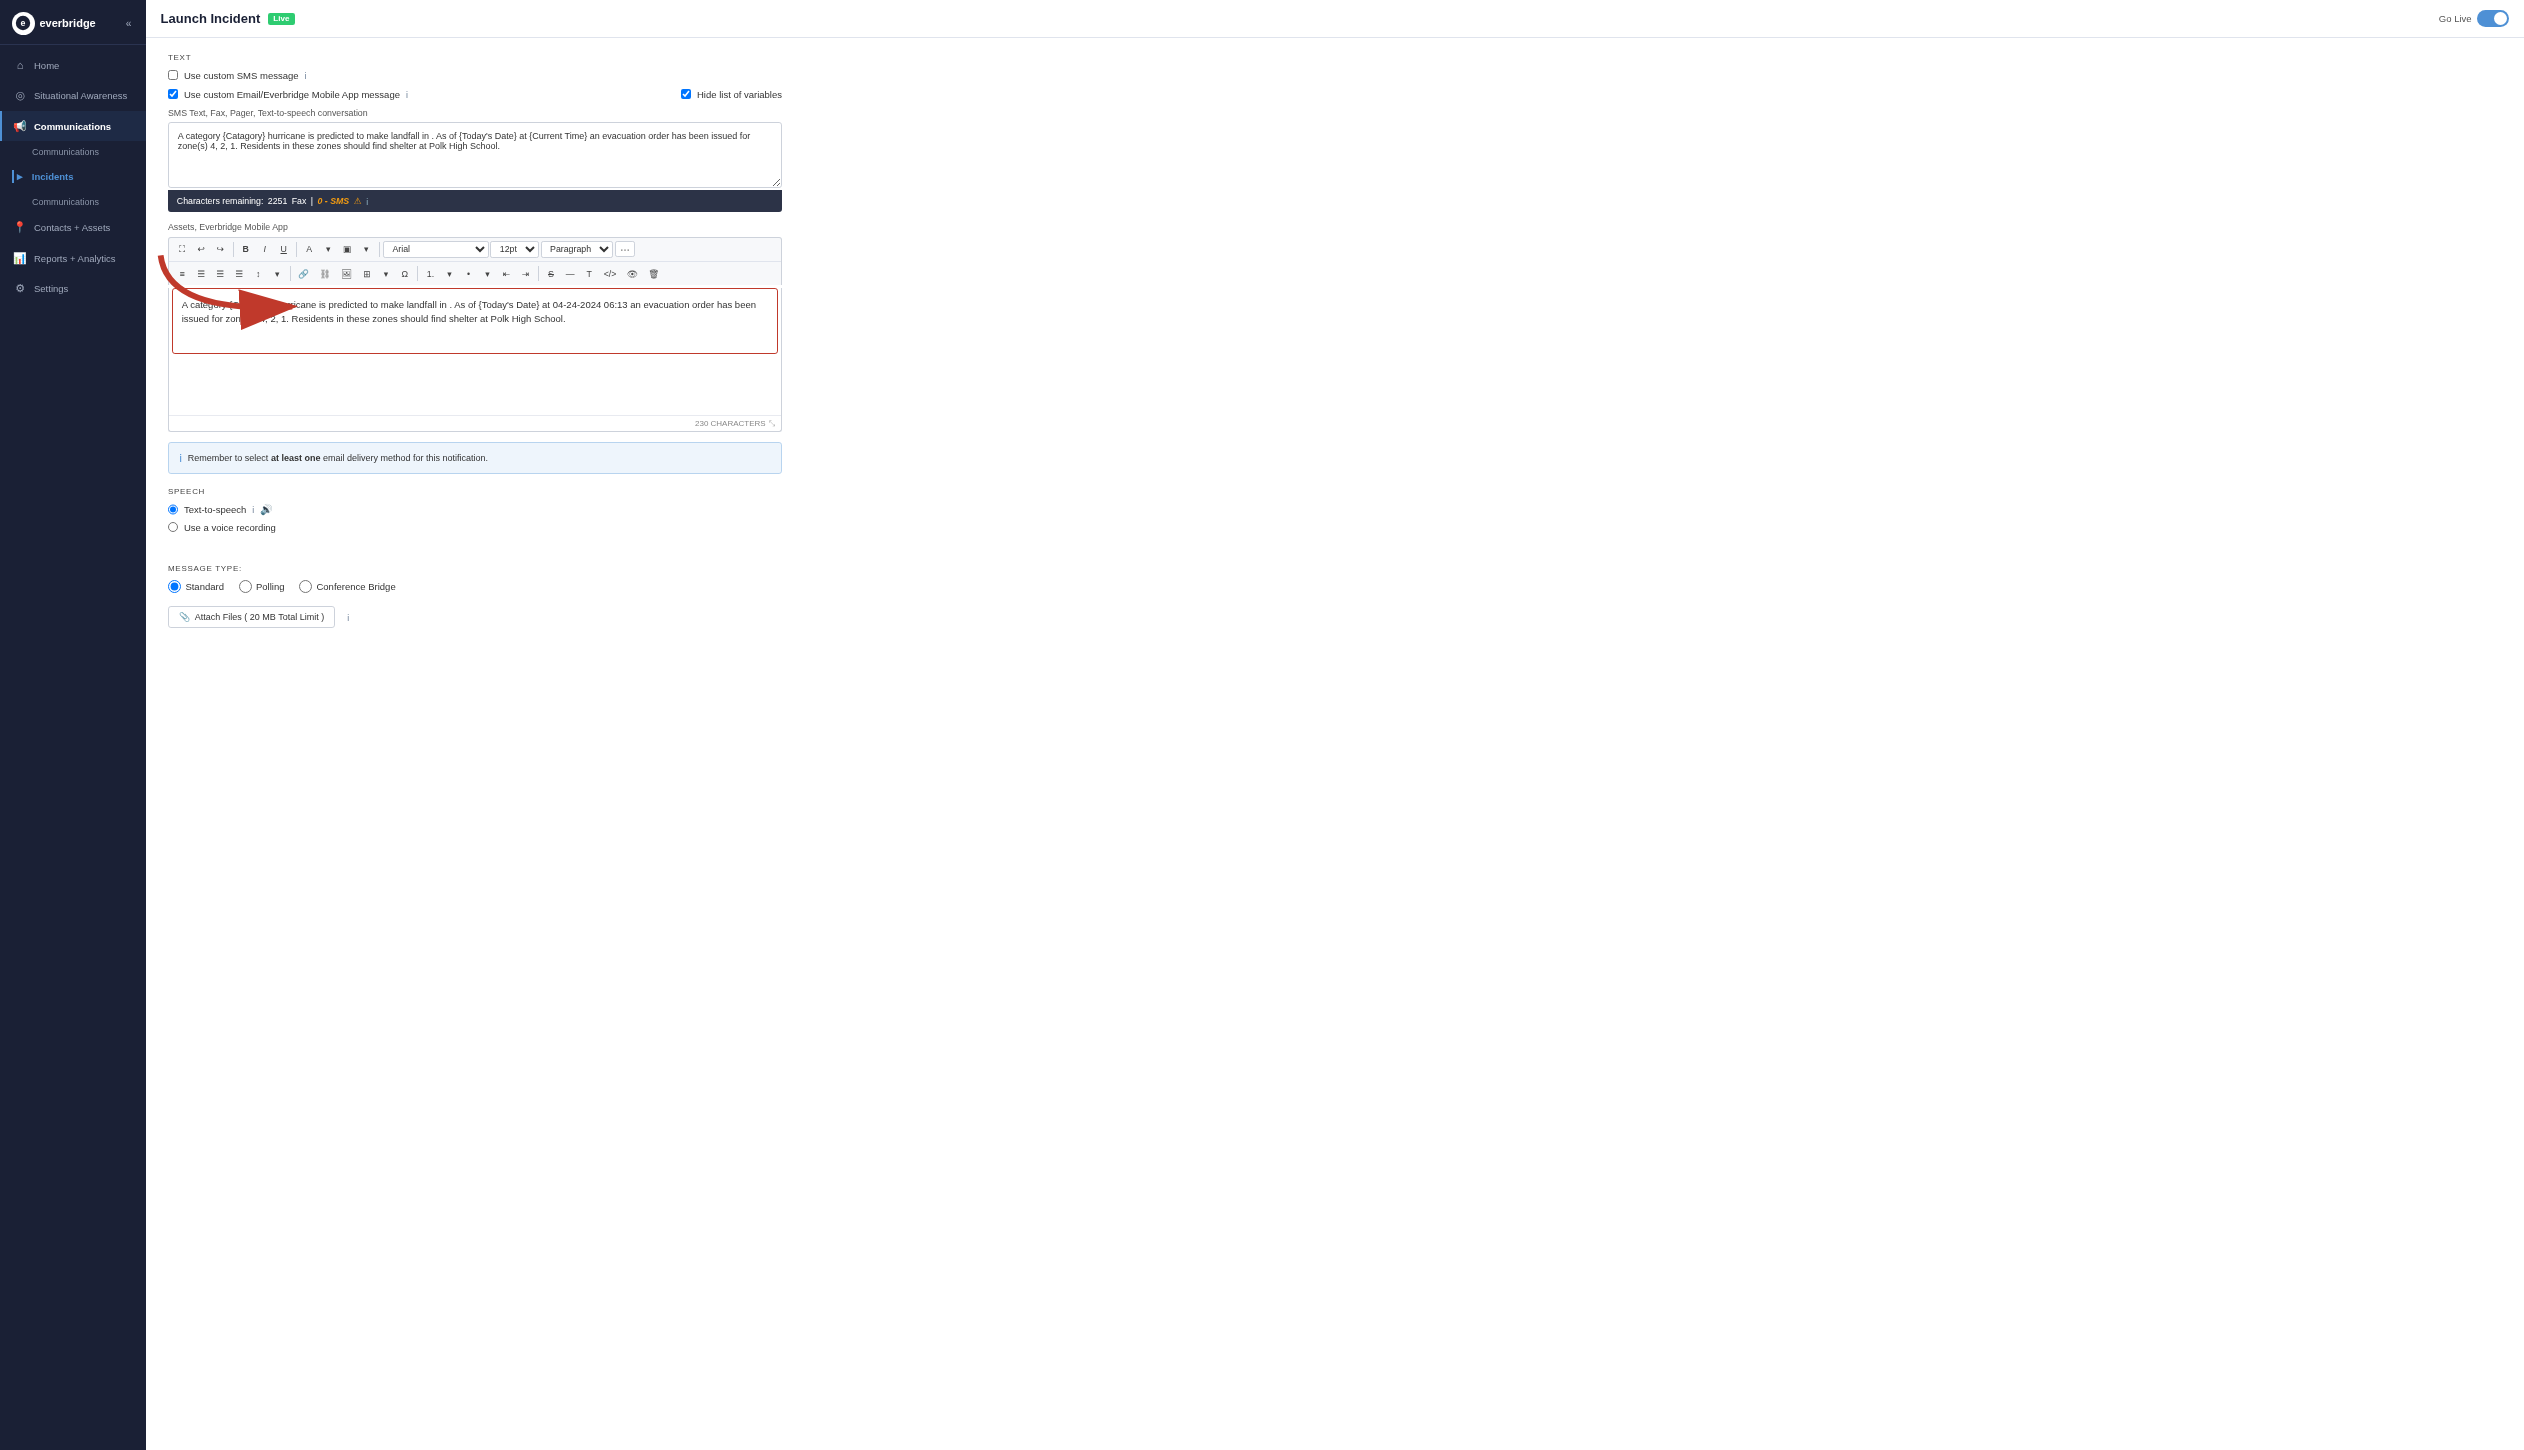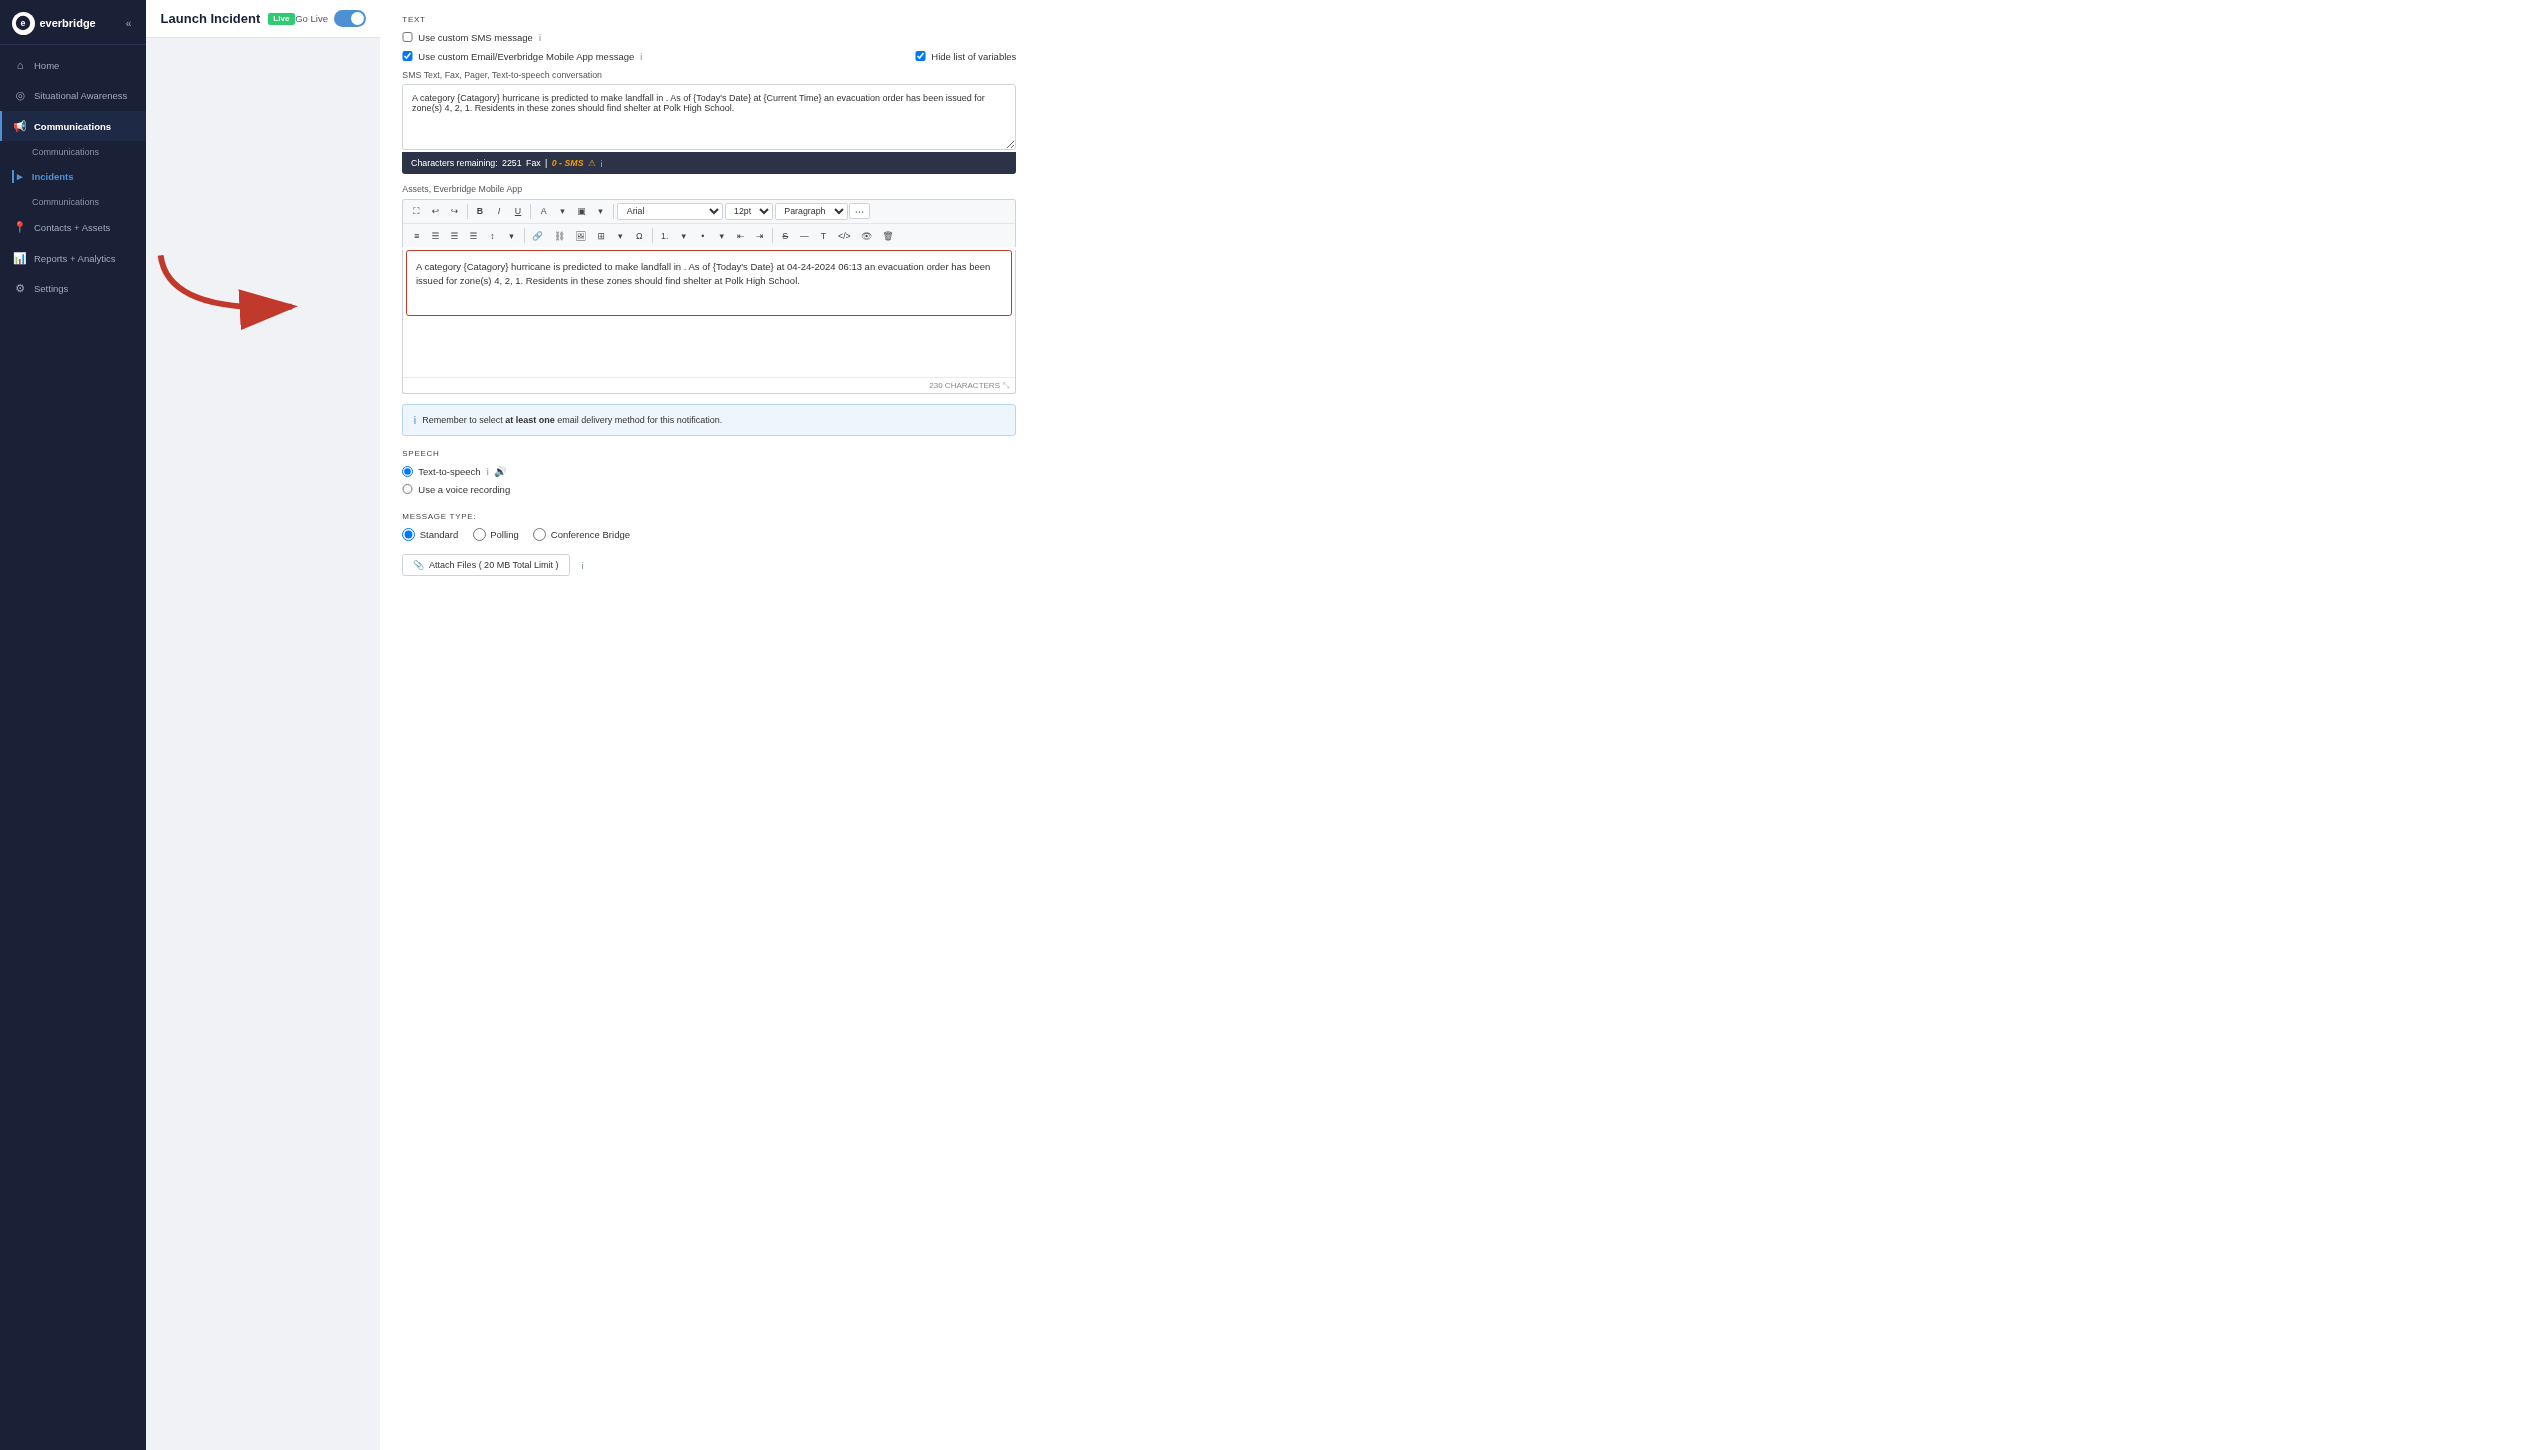--- a/index.html
+++ b/index.html
@@ -119,21 +119,21 @@
       width: 13px;
       height: 13px;
       background: white;
       border-radius: 50%;
     }
 
     
     .main-content {
       flex: 1;
       display: flex;
-      flex-direction: row;
+      flex-direction: column;
       overflow: hidden;
     }
     .content-area {
       flex: 1;
       overflow-y: auto;
       padding: 0;
       background: white;
     }
     .form-section {
       padding: 14.6px 22px;
@@ -316,21 +316,21 @@
       display: flex;
       align-items: center;
       gap: 5.8px;
       margin-bottom: 5.8px;
       font-size: 9.5px;
       color: #333;
     }
     .radio-row input[type=radio] { width: 10.2px; height: 10.2px; }
 
     
-    .msg-type-section { margin-top: 17px; }
+    .msg-type-section { margin-top: 31px; }
     .radio-inline-row {
       display: flex;
       align-items: center;
       gap: 14.6px;
       font-size: 9.5px;
       color: #333;
     }
     .radio-option {
       display: flex;
       align-items: center;

